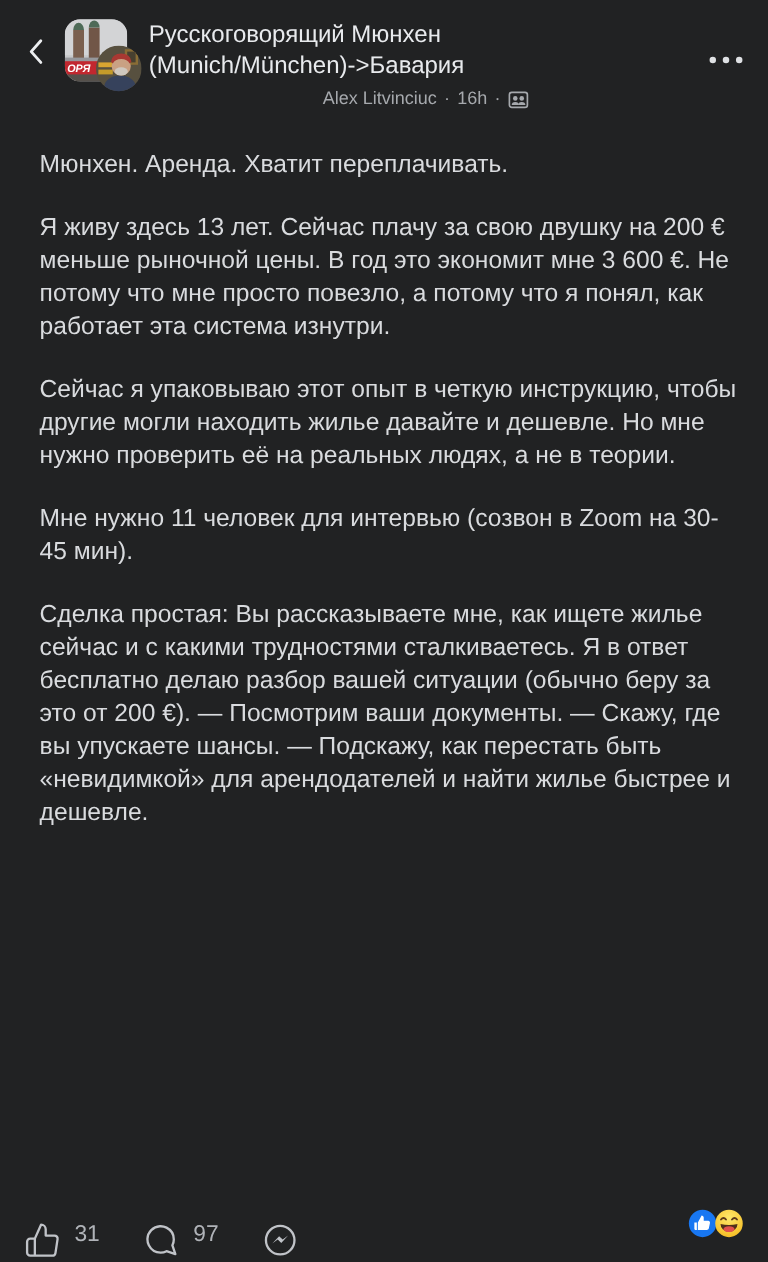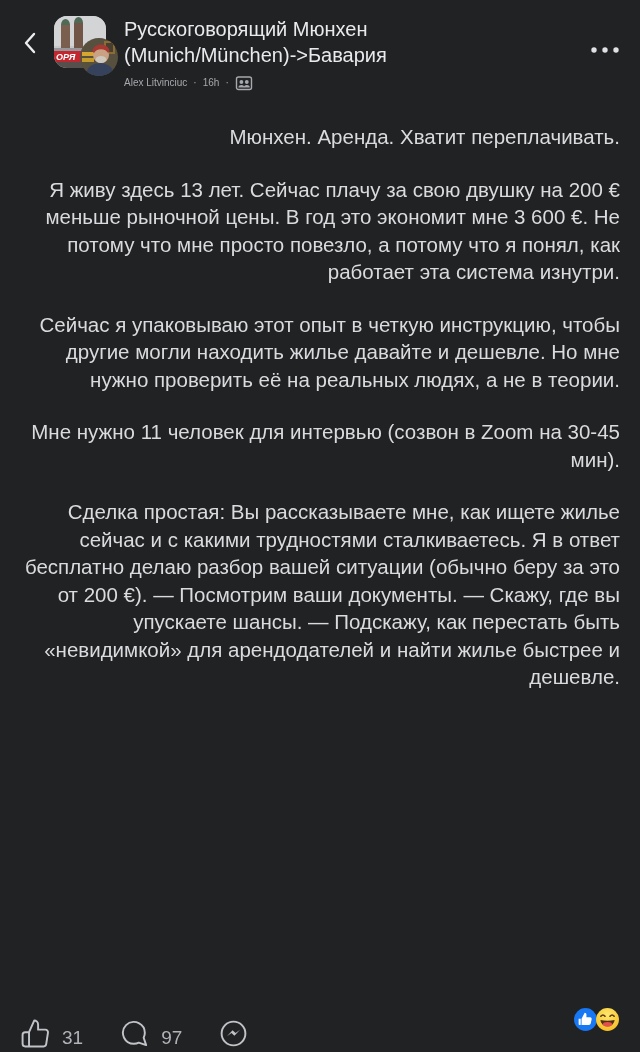--- a/index.html
+++ b/index.html
@@ -57,59 +57,60 @@
   .group-name {
     font-weight: normal;
     font-size: 20px;
     line-height: 26px;
     color: #e8eaed;
     word-break: break-word;
     max-width: 420px;
   }
   .byline {
     margin-top: 5px;
-    font-size: 10px;
+    font-size: 15px;
     color: #a6a9ad;
     display: flex;
     align-items: center;
     gap: 6px;
     white-space: nowrap;
+    justify-content: center;
   }
   .more-btn {
     background: none;
     border: none;
     cursor: pointer;
     padding: 6px 2px;
     margin-top: 22px;
     flex: none;
   }
 
   
   .post-body {
     padding: 31px 20px 0 20px;
     font-size: 20.5px;
     line-height: 27.5px;
     color: #d9dbde;
   }
-  .post-body p { margin: 0 0 25px 0; text-align: right; }
+  .post-body p { margin: 0 0 25px 13px; }
   .post-body p:last-child { margin-bottom: 0; }
 
   
   .footer {
     position: absolute;
     left: 0; right: 0;
     bottom: 10px;
     height: 46px;
     display: flex;
     align-items: center;
     padding: 0 20px;
   }
   .action {
     display: flex;
-    align-items: flex-end;
+    align-items: flex-start;
     gap: 11px;
     margin-right: 36px;
     background: none;
     border: none;
     cursor: pointer;
     margin-top: 28px;
   }
   .action-count {
     font-size: 19px;
     color: #b0b3b8;

